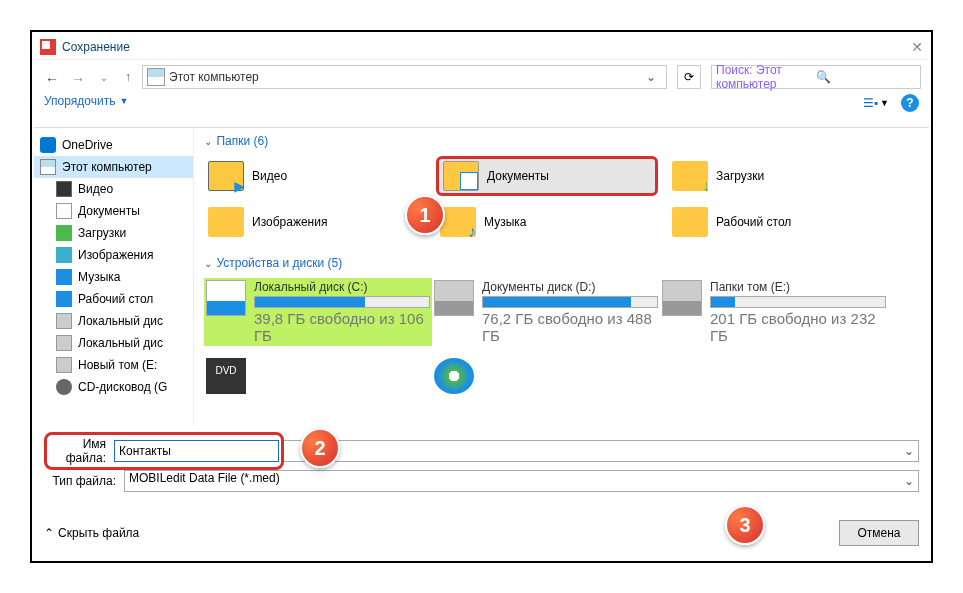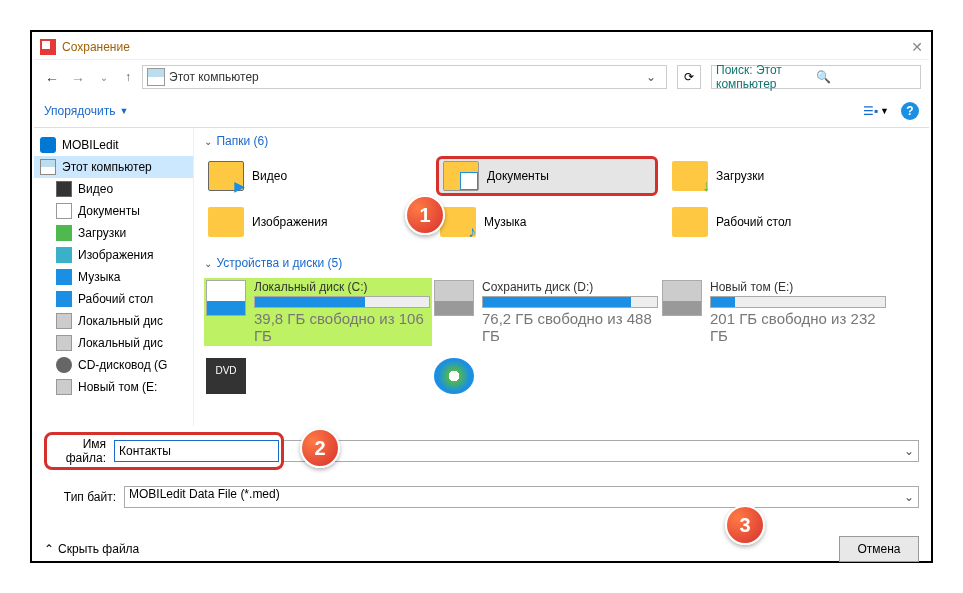--- a/index.html
+++ b/index.html
@@ -2,35 +2,35 @@
 <html><head>
 <meta charset="utf-8">
 <style>
 *{box-sizing:border-box;margin:0;padding:0;font-family:"Segoe UI",Tahoma,sans-serif;font-size:12px}
 body{background:#fff;width:963px;height:593px;position:relative;overflow:hidden}
 .frame{position:absolute;left:30px;top:30px;width:903px;height:533px;border:2px solid #000;background:#fff}
 .outer{position:absolute;left:2px;top:2px;right:2px;bottom:2px;background:#fff}
 .titlebar{height:26px;display:flex;align-items:center;padding:0 6px;border-bottom:1px solid #eee}
 .titlebar .tb-icon{width:16px;height:16px;background:#e53935;margin-right:6px;position:relative}
 .titlebar .tb-icon:after{content:"";position:absolute;top:2px;left:2px;width:8px;height:8px;background:#fff}
-.titlebar .title{color:#a16207}
+.titlebar .title{color:#0c4a6e}
 .titlebar .close{margin-left:auto;color:#888;font-size:14px;cursor:pointer}
 .navbar{height:34px;display:flex;align-items:center;padding:0 8px;gap:6px}
 .nav-arrow{width:20px;text-align:center;color:#888;font-size:14px;cursor:pointer}
 .nav-arrow.active{color:#333}
 .nav-up{width:16px;text-align:center;color:#555;cursor:pointer}
 .crumb-wrap{flex:1;display:flex;align-items:center;border:1px solid #ccc;height:24px;padding:0 4px}
 .crumb-icon{width:18px;height:18px;background:linear-gradient(#bde 50%,#fff 50%);border:1px solid #999;margin-right:4px}
 .crumb-text{flex:1;color:#333}
 .crumb-drop{color:#555;padding:0 6px;cursor:pointer}
 .refresh{width:24px;height:24px;border:1px solid #ccc;display:flex;align-items:center;justify-content:center;cursor:pointer;margin-left:4px}
 .searchbox{width:210px;height:24px;border:1px solid #ccc;display:flex;align-items:center;padding:0 4px;margin-left:4px}
-.searchbox span{flex:1;color:#0f766e}
+.searchbox span{flex:1;color:#8b5cf6}
 .searchbox .mag{color:#888;cursor:pointer}
-.toolbar{height:34px;border-bottom:1px solid #ddd;display:flex;align-items:center;padding:0 10px}
+.toolbar{height:34px;border-bottom:1px solid #ddd;display:flex;align-items:flex-start;padding:0 10px}
 .org-btn{color:#1a6acc;cursor:pointer;display:flex;align-items:center;gap:4px}
 .tb-right{margin-left:auto;display:flex;align-items:center;gap:12px}
 .view-btn{display:flex;align-items:center;gap:2px;cursor:pointer}
 .help{width:18px;height:18px;border-radius:50%;background:#1a8fe3;color:#fff;display:flex;align-items:center;justify-content:center;font-weight:bold;cursor:pointer}
 .body{display:flex;height:298px}
 .sidebar{width:160px;border-right:1px solid #eee;overflow:hidden;padding:6px 0}
 .side-item{display:flex;align-items:center;height:22px;padding:0 6px;cursor:pointer;gap:6px;white-space:nowrap}
 .side-item.sel{background:#cce8ff}
 .side-item.sub{padding-left:22px}
 .sicn{width:16px;height:16px;flex-shrink:0}
@@ -70,21 +70,21 @@
 .dfill{height:100%;background:#1a8fe3}
 .dfree{color:#777;font-size:15px}
 .bottom{padding:6px 10px 10px 10px}
 .form-row{display:flex;align-items:center;margin-bottom:10px}
 .form-lbl{width:80px;text-align:right;padding-right:8px}
 .form-inp{flex:1;height:22px;border:1px solid #aaa;padding:0 4px;background:#fff;position:relative}
 .form-inp .drop{position:absolute;right:4px;top:3px;color:#555;cursor:pointer}
 .fname-hl{border:3px solid #d6302d;border-radius:8px;padding:2px;display:flex;align-items:center;width:240px}
 .fname-hl .form-lbl{width:70px}
 .fname-hl .inp2{border:1px solid #1a6acc;height:22px;flex:1;padding:0 4px}
-.fname-row{display:flex;align-items:center;margin-bottom:16px}
+.fname-row{display:flex;align-items:center;margin-bottom:0}
 .fname-rest{flex:1;height:22px;border:1px solid #aaa;border-left:none;position:relative}
 .fname-rest .drop{position:absolute;right:4px;top:3px;color:#555;cursor:pointer}
 .footer{display:flex;align-items:center;padding:8px 10px;gap:8px}
 .hide-btn{display:flex;align-items:center;gap:4px;cursor:pointer}
 .footer .sp{flex:1}
 .btn{min-width:80px;height:26px;border:1px solid #999;background:#e8e8e8;cursor:pointer;display:flex;align-items:center;justify-content:center}
 .save-hl{border:3px solid #d6302d;border-radius:6px;padding:2px}
 .callout{position:absolute;width:40px;height:40px;border-radius:50%;background:radial-gradient(circle at 30% 30%,#ff7a45,#d6302d);color:#fff;font-size:20px;font-weight:bold;display:flex;align-items:center;justify-content:center;border:2px solid #fff;box-shadow:0 2px 4px rgba(0,0,0,.3)}
 </style>
 </head>
@@ -127,21 +127,21 @@
             <span style="font-size:9px">▼</span>
           </div>
 <div class="help">?</div>
 </div>
 </div>
 
 <div class="body">
 <div class="sidebar" id="sidebar">
           <div class="side-item">
             <div class="sicn cloud"></div>
-            <span>MOBILedit</span>
+            <span>OneDrive</span>
           </div>
           <div class="side-item sel">
             <div class="sicn pc"></div>
             <span>Этот компьютер</span>
           </div>
           <div class="side-item sub">
             <div class="sicn vid"></div>
             <span>Видео</span>
           </div>
           <div class="side-item sub">
@@ -166,26 +166,26 @@
           </div>
           <div class="side-item sub">
             <div class="sicn drv"></div>
             <span>Локальный дис</span>
           </div>
           <div class="side-item sub">
             <div class="sicn drv"></div>
             <span>Локальный дис</span>
           </div>
           <div class="side-item sub">
+            <div class="sicn drv"></div>
+            <span>Новый том (E:</span>
+          </div>
+          <div class="side-item sub">
             <div class="sicn cd"></div>
             <span>CD-дисковод (G</span>
-          </div>
-          <div class="side-item sub">
-            <div class="sicn drv"></div>
-            <span>Новый том (E:</span>
           </div>
         </div>
 <div class="content">
 <div class="group-hdr">
             <span class="chev">⌄</span>
             <span>Папки (6)</span>
           </div>
 <div class="folders" id="folders">
             <div class="fitem">
               <div class="ficon vid"></div>
@@ -223,31 +223,31 @@
                 <div class="dname">Локальный диск (C:)</div>
                 <div class="dbar">
                   <div class="dfill" style="width:63%"></div>
                 </div>
                 <div class="dfree">39,8 ГБ свободно из 106 ГБ</div>
               </div>
             </div>
             <div class="ditem">
               <div class="dicon hdd "></div>
               <div class="dinfo">
-                <div class="dname">Сохранить диск (D:)</div>
+                <div class="dname">Документы диск (D:)</div>
                 <div class="dbar">
                   <div class="dfill" style="width:85%"></div>
                 </div>
                 <div class="dfree">76,2 ГБ свободно из 488 ГБ</div>
               </div>
             </div>
             <div class="ditem">
               <div class="dicon hdd "></div>
               <div class="dinfo">
-                <div class="dname">Новый том (E:)</div>
+                <div class="dname">Папки том (E:)</div>
                 <div class="dbar">
                   <div class="dfill" style="width:14%"></div>
                 </div>
                 <div class="dfree">201 ГБ свободно из 232 ГБ</div>
               </div>
             </div>
             <div class="ditem">
               <div class="dicon dvd">DVD</div>
             </div>
             <div class="ditem">
@@ -261,21 +261,21 @@
 <div class="fname-row">
 <div class="fname-hl">
 <div class="form-lbl">Имя файла:</div>
 <input class="inp2" value="Контакты" style="">
 </div>
 <div class="fname-rest">
             <span class="drop">⌄</span>
           </div>
 </div>
 <div class="form-row">
-<div class="form-lbl">Тип байт:</div>
+<div class="form-lbl">Тип файла:</div>
 <div class="form-inp"><span>MOBILedit Data File (*.med)</span><span class="drop">⌄</span></div>
 </div>
 </div>
 
 <div class="footer">
 <div class="hide-btn">
           <span>⌃</span>
           <span>Скрыть файла</span>
         </div>
 <div class="sp"></div>

